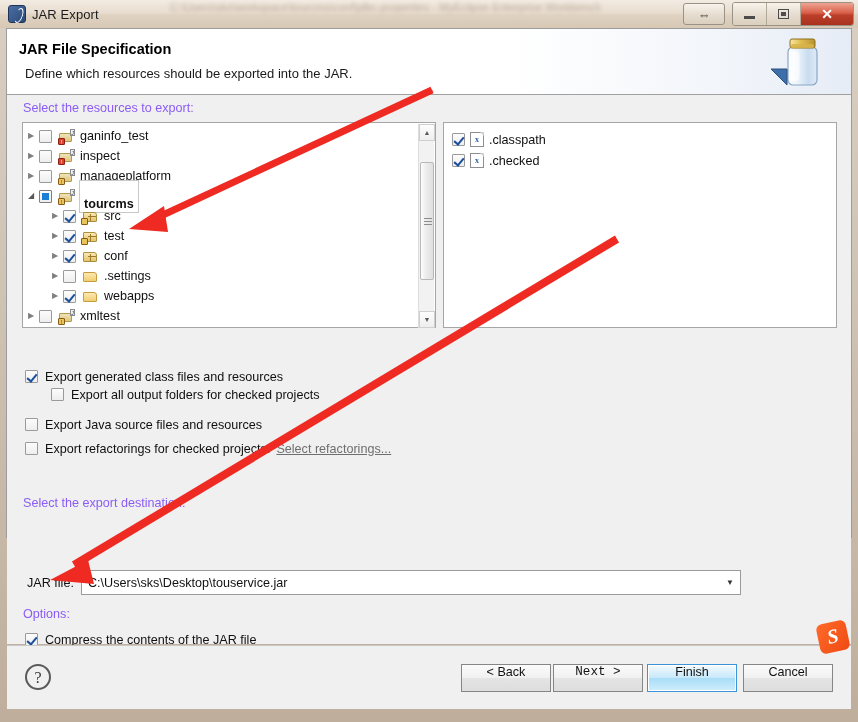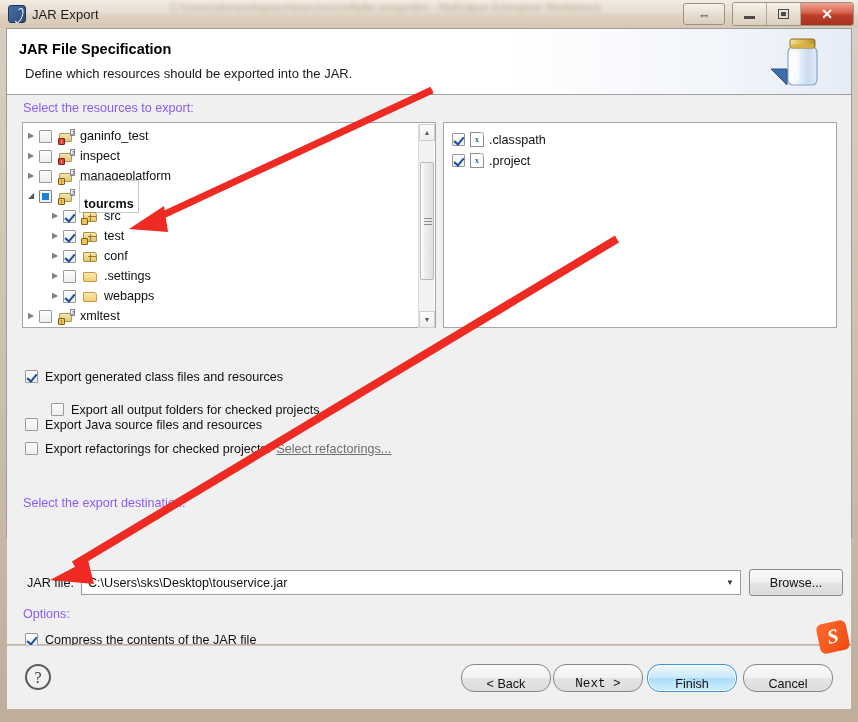--- a/index.html
+++ b/index.html
@@ -264,23 +264,23 @@
     background: #f0f0f0; border-top: 1px solid #c8c8c8;
   }
   .help-ic {
     position: absolute; left: 18px; top: 18px; width: 26px; height: 26px;
     border: 2px solid #5a5a5a; border-radius: 50%;
     font-size: 16px; color: #3a3a3a; text-align: center; line-height: 23px;
     font-family: "Liberation Serif", serif;
   }
   .fbtn {
     position: absolute; top: 18px; height: 28px; width: 90px;
-    border: 1px solid #868686; border-radius: 13px;
+    border: 1px solid #868686; border-radius: 0;
     background: linear-gradient(to bottom,#fbfbfb 0%,#f1f1f1 48%,#e4e4e4 52%,#dddddd 100%);
-    display: flex; align-items: flex-end; justify-content: center;
+    display: flex; align-items: flex-start; justify-content: center;
     font-size: 12.6px; color: #111;
   }
   .fbtn.primary {
     border: 1px solid #3c93d6;
     background: linear-gradient(to bottom,#ffffff 0%,#eaf6fd 10%,#c9e9fa 48%,#aaddf7 52%,#cfeefd 100%);
     box-shadow: inset 0 0 0 1px #ffffff;
   }
 
   
   .overlay { position: absolute; left: 0; top: 0; width: 858px; height: 722px; pointer-events: none; }
@@ -489,32 +489,32 @@
         <div class="pane pane-right">
           <div class="flist">
             <div class="frow">
               <span class="cbx checked"></span>
               <span class="ic-xml">x</span>
               <span>.classpath</span>
             </div>
             <div class="frow">
               <span class="cbx checked"></span>
               <span class="ic-xml">x</span>
-              <span>.project</span>
+              <span>.checked</span>
             </div>
           </div>
         </div>
 
       </div>
 
       <div class="optrow" style="left:18px; top:271px;">
         <span class="cbx checked"></span>
         <span>Export generated class files and resources</span>
       </div>
-      <div class="optrow" style="left:18px; top:304px;padding-left:26px;">
+      <div class="optrow" style="left:18px; top:289px;padding-left:26px;">
         <span class="cbx"></span>
         <span>Export all output folders for checked projects</span>
       </div>
       <div class="optrow" style="left:18px; top:319px;">
         <span class="cbx"></span>
         <span>Export Java source files and resources</span>
       </div>
       <div class="optrow" style="left:18px; top:343px;">
         <span class="cbx"></span>
         <span>Export refactorings for checked projects.</span>
@@ -523,23 +523,20 @@
 
       <div class="lbl sec-label" style="left:16px; top:400px;">Select the export destination:</div>
 
       <div class="fld-label" style="left:20px; top:480px;">JAR file:</div>
 
       <div class="combo">
         <span class="combo-val">C:\Users\sks\Desktop\touservice.jar</span>
         <span class="combo-arrow">▼</span>
       </div>
 
-      <div class="browse-btn">
-        <span>Browse...</span>
-      </div>
 
       <div class="lbl sec-label" style="left:16px; top:511px;">Options:</div>
 
       <div class="optrow" style="left:18px; top:534px;">
         <span class="cbx checked"></span>
         <span>Compress the contents of the JAR file</span>
       </div>
       <div class="optrow" style="left:18px; top:556px;">
         <span class="cbx checked"></span>
         <span>Add directory entries</span>

